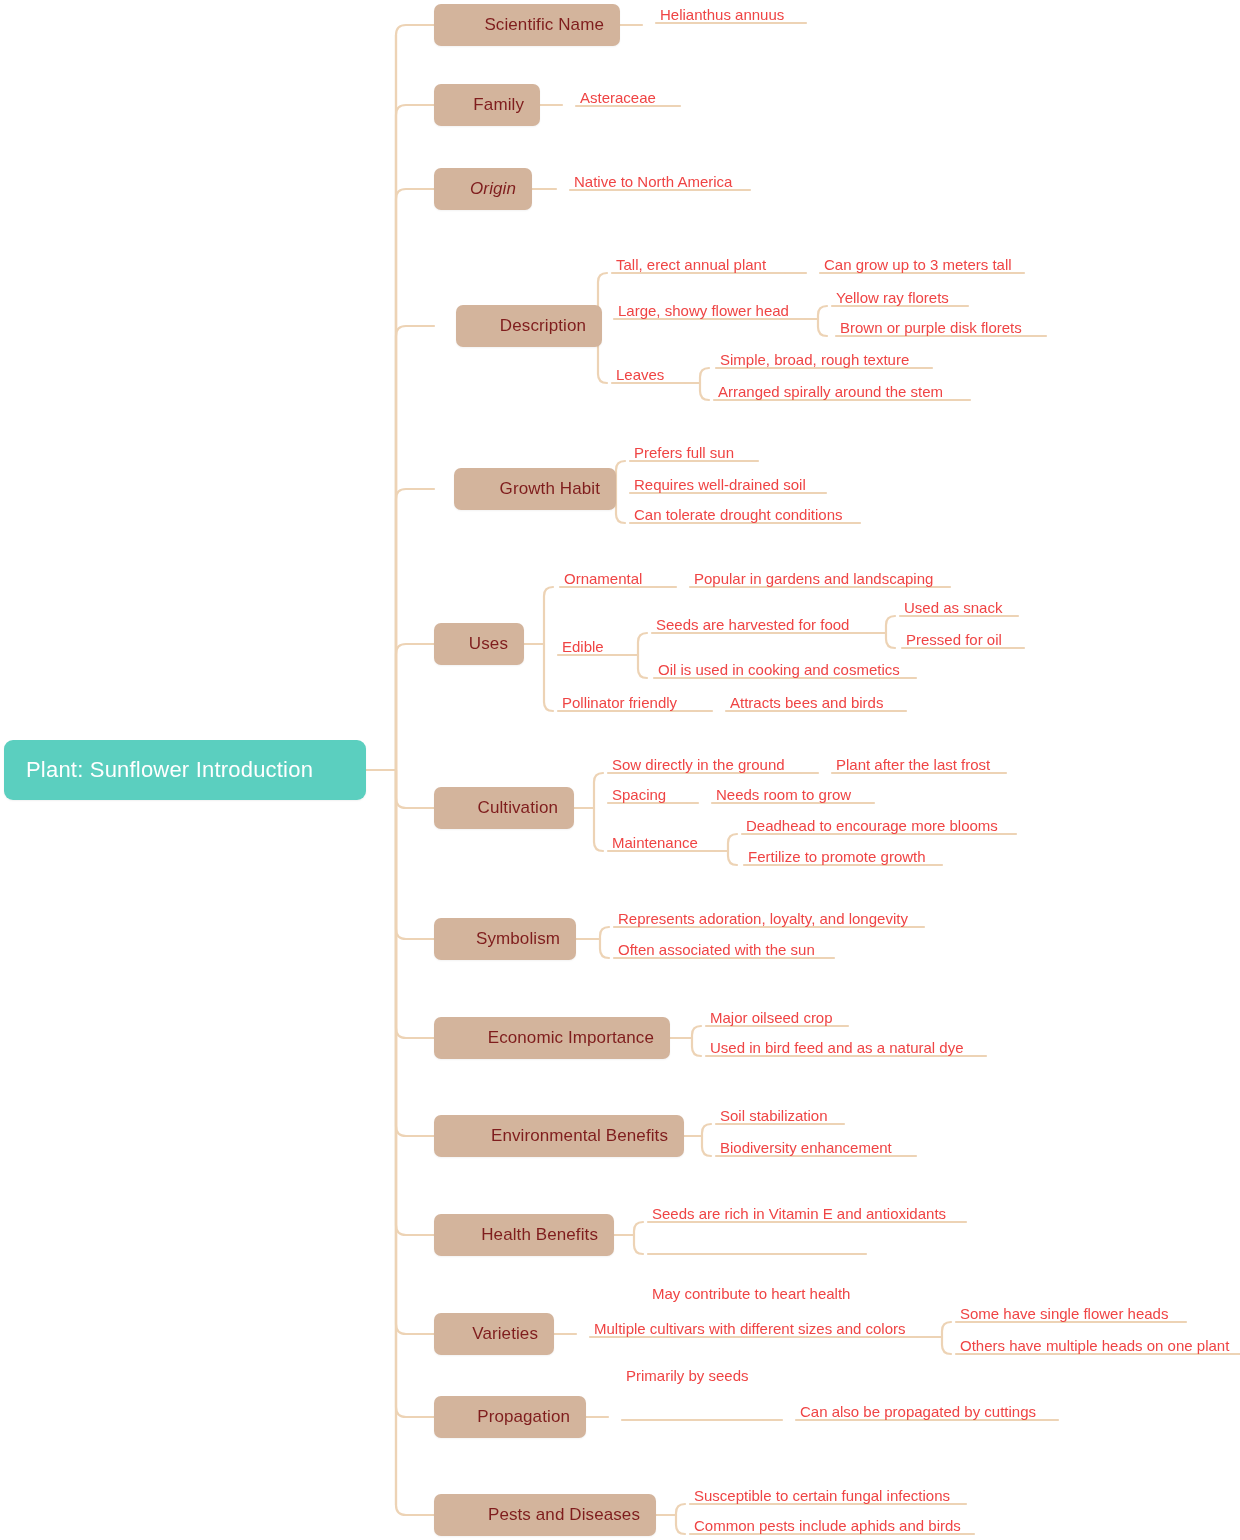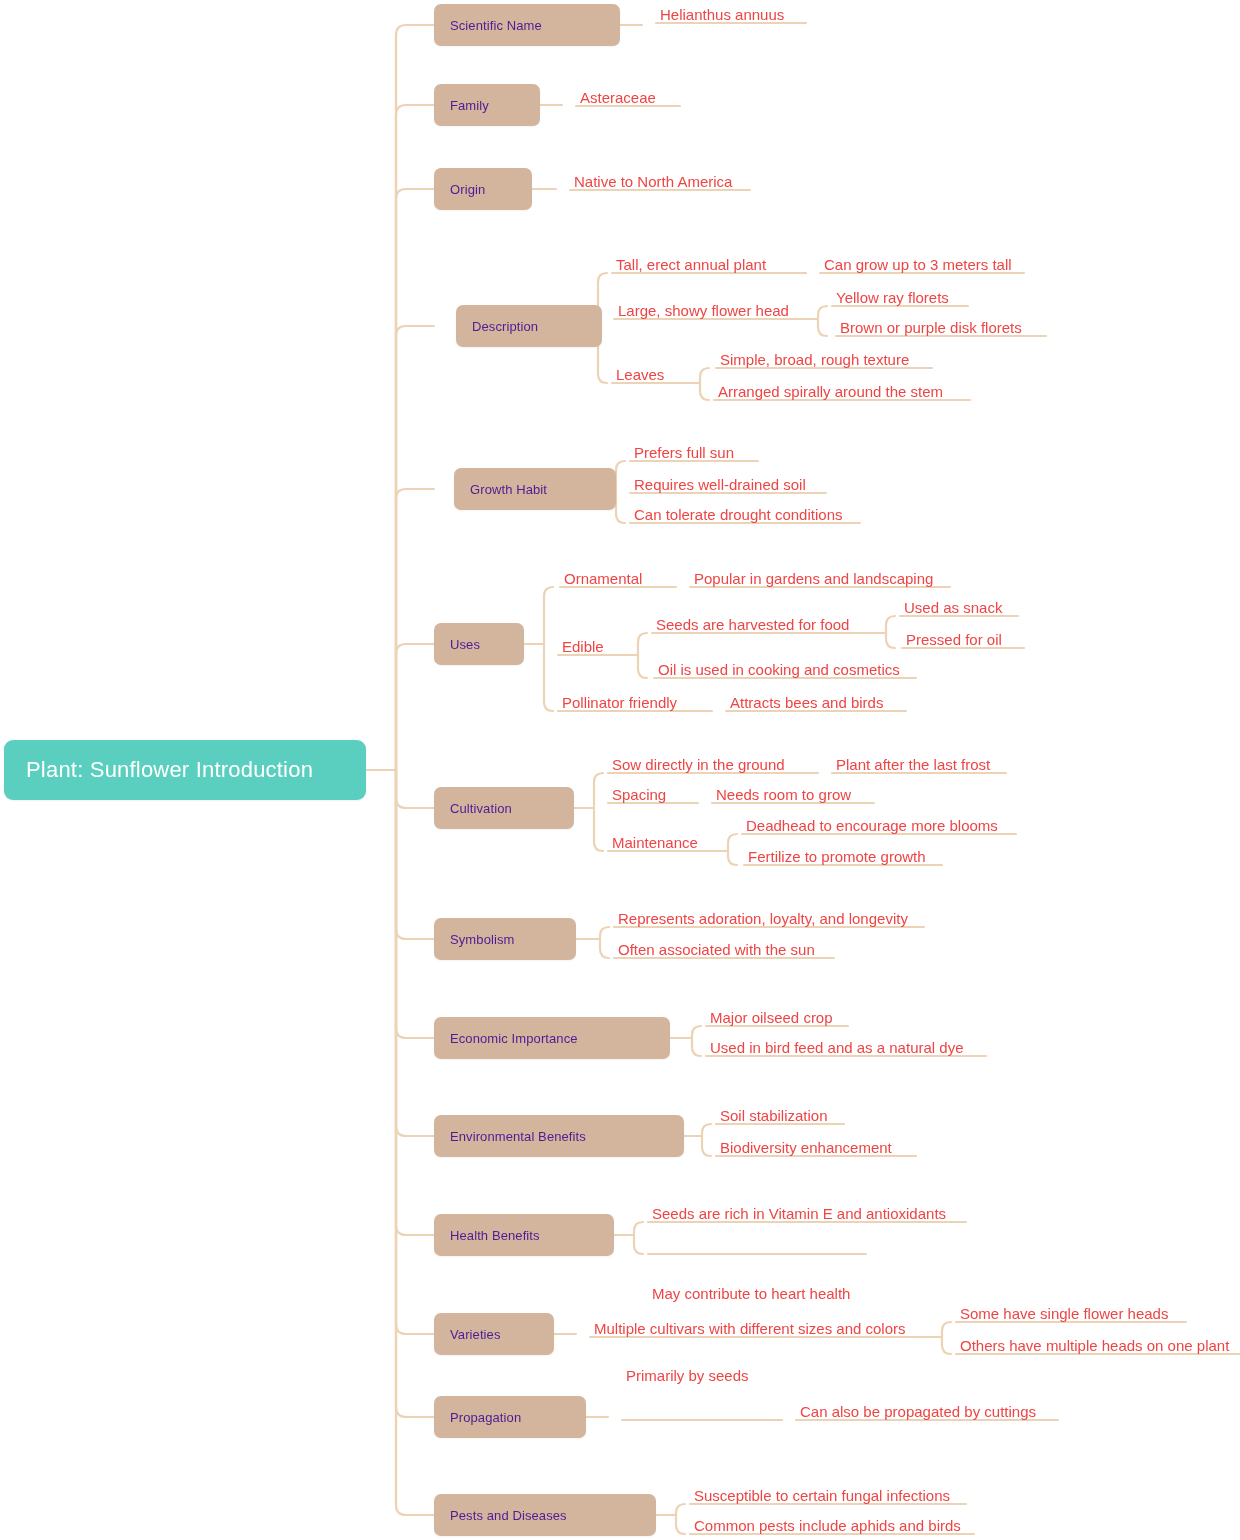--- a/index.html
+++ b/index.html
@@ -13,23 +13,24 @@
   .node{position:absolute;box-sizing:border-box;display:flex;align-items:center;}
 
   
   .root{
     background:#5BCFBF;color:#ffffff;border-radius:9px;
     padding:16px 22px;font-size:22px;letter-spacing:.2px;
     box-shadow:0 1px 2px rgba(0,0,0,0.06);
   }
   
   .branch{
-    background:#D3B49C;color:#4c1d95;border-radius:7px;
-    padding:0 16px;font-size:13px;letter-spacing:.1px;white-space:nowrap;
+    background:#D3B49C;color:#7f1d1d;border-radius:7px;
+    padding:0 16px;font-size:17px;letter-spacing:.1px;white-space:nowrap;
     box-shadow:0 1px 2px rgba(0,0,0,0.05);
+    justify-content:flex-end;
   }
   
   .leaf{
     color:#ef4444;font-size:15px;white-space:nowrap;
     align-items:flex-end;padding-bottom:1px;line-height:1;
   }
 </style>
 </head>
 <body>
 
@@ -140,21 +141,21 @@
     </svg>
 <div class="node root" style="left: 4px; top: 740px; width: 362px; height: 60px;">
       <span>Plant: Sunflower Introduction</span>
     </div>
     <div class="node branch" style="left: 434px; top: 4px; width: 186px; height: 42px;">
       <span>Scientific Name</span>
     </div>
     <div class="node branch" style="left: 434px; top: 84px; width: 106px; height: 42px;">
       <span>Family</span>
     </div>
-    <div class="node branch" style="left: 434px; top: 168px; width: 98px; height: 42px;">
+    <div class="node branch" style="left: 434px; top: 168px; width: 98px; height: 42px; font-style: italic;">
       <span>Origin</span>
     </div>
     <div class="node branch" style="left: 434px; top: 305px; width: 146px; height: 42px; margin-left: 22px;">
       <span>Description</span>
     </div>
     <div class="node branch" style="left: 454px; top: 468px; width: 162px; height: 42px;">
       <span>Growth Habit</span>
     </div>
     <div class="node branch" style="left: 434px; top: 623px; width: 90px; height: 42px;">
       <span>Uses</span>

